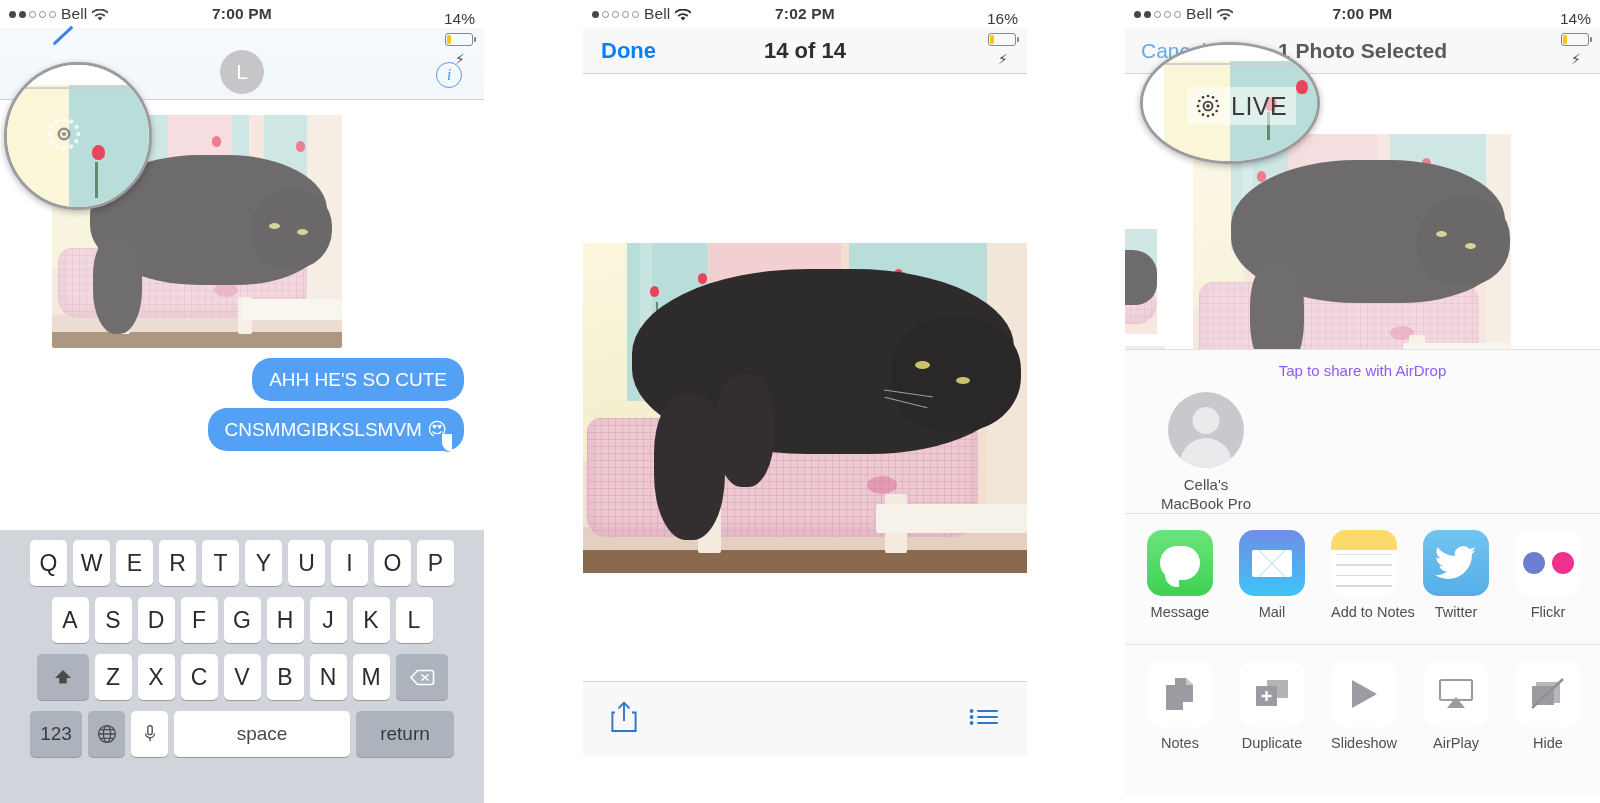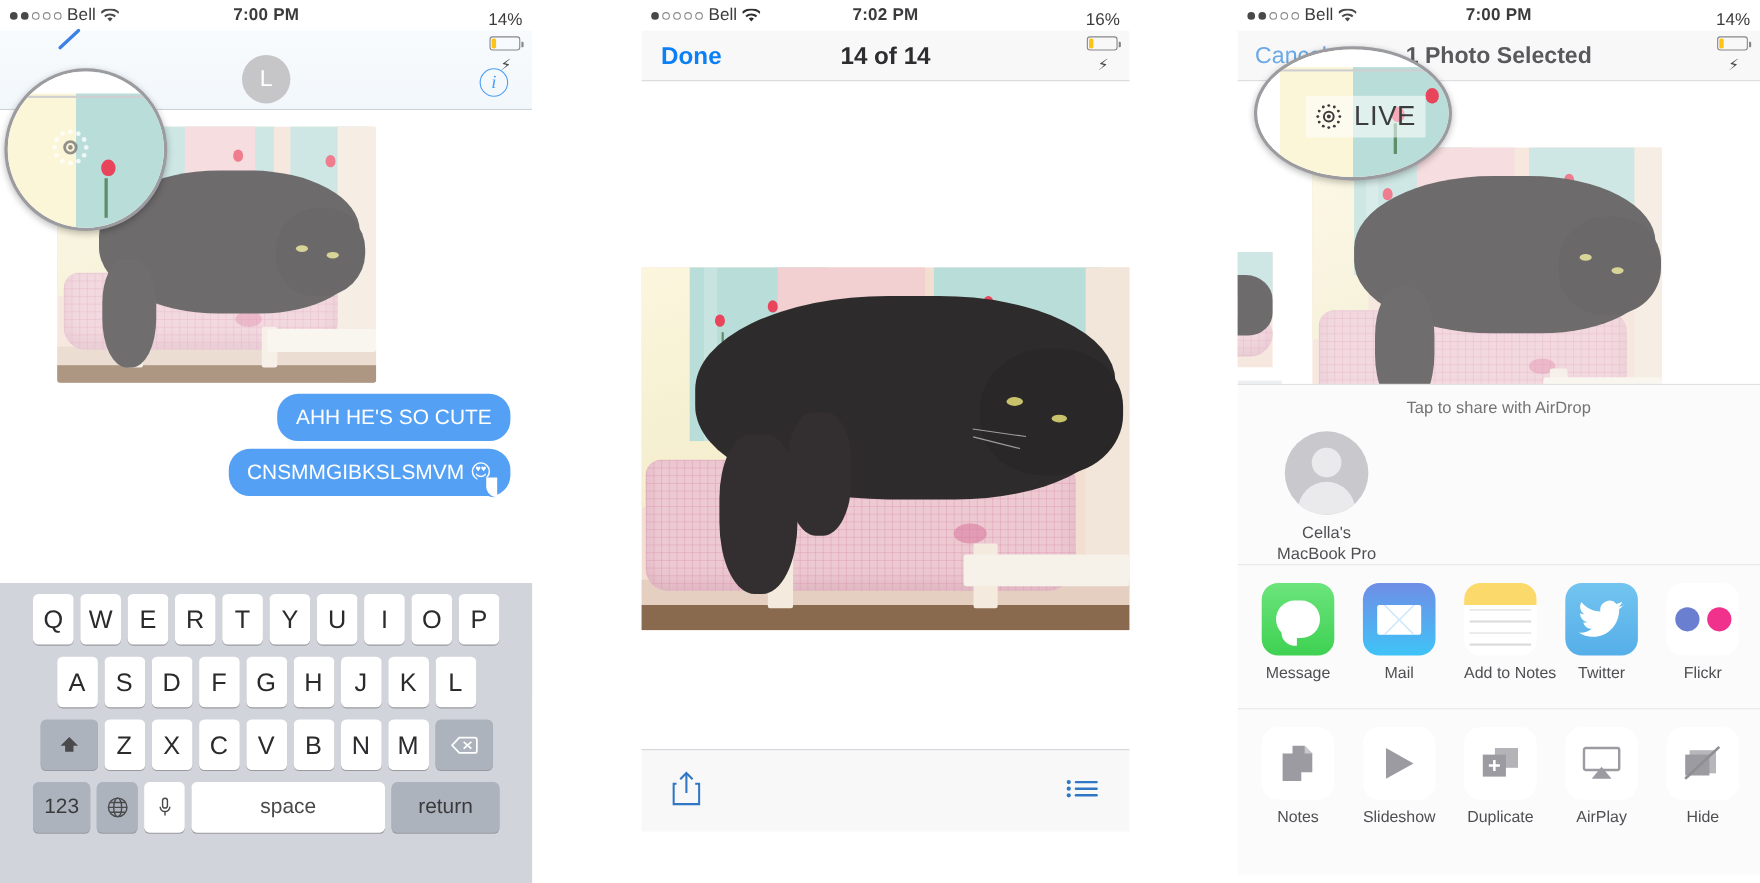--- a/index.html
+++ b/index.html
@@ -196,21 +196,21 @@
   .ss-extra-thumb{
     position:absolute; left:-18px; top: 272px; width: 58px; height: 46px;
     background:#eceef0;
   }
   .airdrop {
     position:relative; height: 165px; background:#fbfbfc;
     border-top:.5px solid #e0e1e4; border-bottom:.5px solid #e0e1e4;
   }
   .airdrop-hint {
     text-align:center; padding-top: 12px;
-    font-size: 15px; color:#737373;
+    font-size: 15px; color:#8b5cf6;
   }
   .airdrop-target {
     position:absolute; left: 26px; top: 42px; text-align:center; width: 110px;
   }
   .ad-avatar {
     width: 76px; height: 76px; border-radius:50%; background:#c9c9cd;
     margin: 0 auto; position:relative; overflow:hidden;
   }
   .ad-head { position:absolute; left:50%; transform:translateX(-50%); top:15px; width:27px;height:27px;border-radius:50%;background:#eaeaec;}
   .ad-body { position:absolute; left:50%; transform:translateX(-50%); bottom:-6px; width:52px;height:36px;border-radius:26px 26px 0 0;background:#eaeaec;}
@@ -794,36 +794,36 @@
               <path d="M12 2h11l7 7v17H12z" fill="#9b9ba1"></path>
               <path d="M23 2v7h7" fill="#c8c8cd"></path>
               <rect x="3" y="9" width="17" height="25" fill="#9b9ba1"></rect>
             </svg>
           </div>
           <div class="icon-label">Notes</div>
         </div>
 
         <div class="icon-cell">
           <div class="act-art">
-            <svg width="30" height="32" viewBox="0 0 30 32">
-                <path d="M3 2l25 14L3 30z" fill="#9b9ba1"></path>
-              </svg>
-          </div>
-          <div class="icon-label">Slideshow</div>
-        </div>
-
-        <div class="icon-cell">
-          <div class="act-art">
             <svg width="36" height="32" viewBox="0 0 36 32">
               <rect x="13" y="2" width="21" height="18" fill="#b3b3b8"></rect>
               <rect x="2" y="8" width="21" height="20" fill="#9b9ba1"></rect>
               <path d="M12.5 13v10M7.5 18h10" stroke="#fff" stroke-width="2.3"></path>
             </svg>
           </div>
           <div class="icon-label">Duplicate</div>
+        </div>
+
+        <div class="icon-cell">
+          <div class="act-art">
+            <svg width="30" height="32" viewBox="0 0 30 32">
+                <path d="M3 2l25 14L3 30z" fill="#9b9ba1"></path>
+              </svg>
+          </div>
+          <div class="icon-label">Slideshow</div>
         </div>
 
         <div class="icon-cell">
           <div class="act-art">
             <svg width="36" height="32" viewBox="0 0 36 32">
               <rect x="2" y="2" width="32" height="20" rx="1.6" fill="none" stroke="#9b9ba1" stroke-width="2.2"></rect>
               <path d="M18 19l9 11H9z" fill="#9b9ba1"></path>
             </svg>
           </div>
           <div class="icon-label">AirPlay</div>

